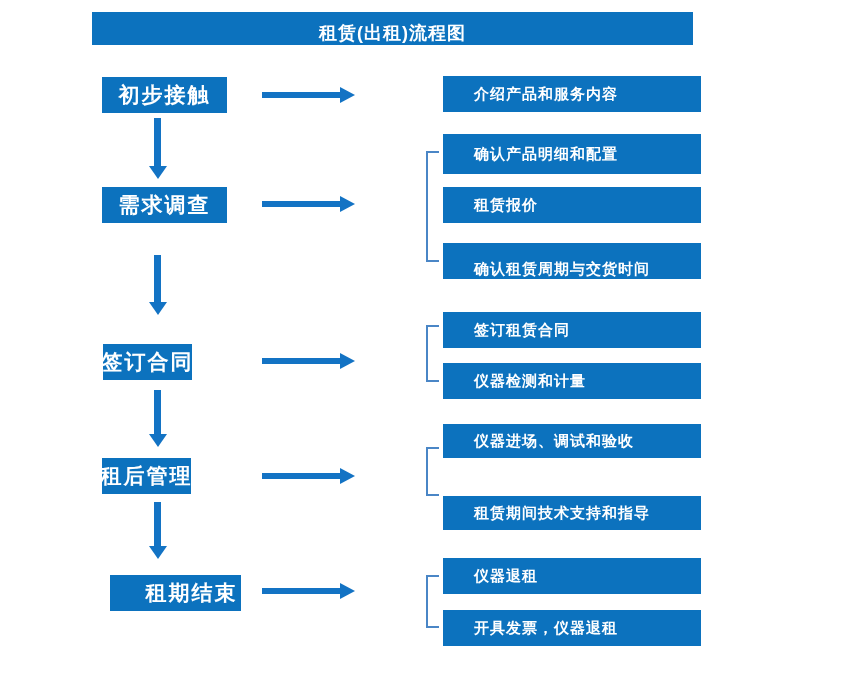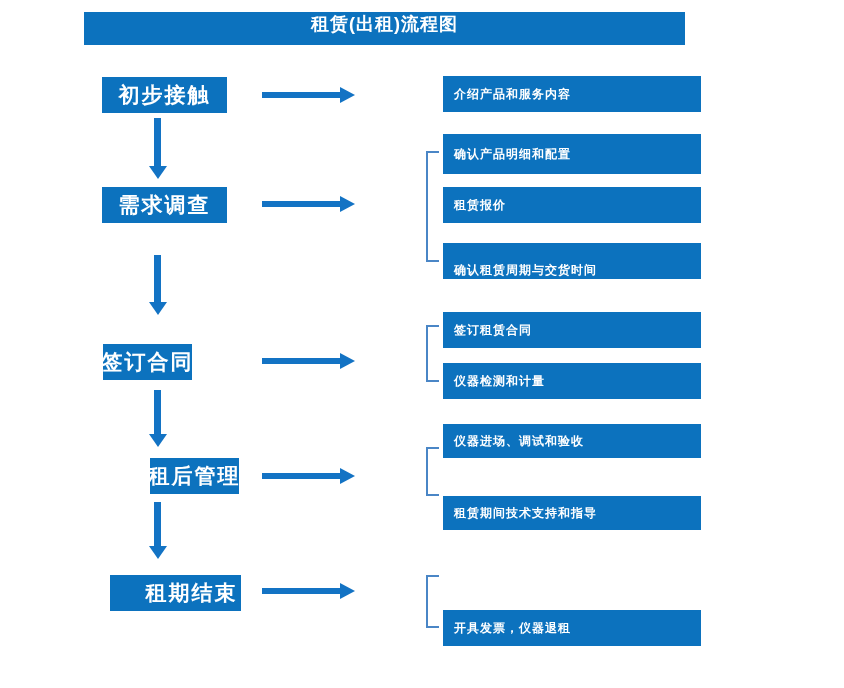--- a/index.html
+++ b/index.html
@@ -11,43 +11,43 @@
   }
   html,body{margin:0;padding:0;background:#fff;}
   .canvas{
     position:relative;
     width:844px;height:688px;
     background:var(--background);
     font-family:"Liberation Sans","DejaVu Sans",sans-serif;
     overflow:hidden;
   }
   .title-bar{
-    position:absolute;left:84px;top:12px;width:601px;height:33px;
+    position:absolute;left:92px;top:12px;width:601px;height:33px;
     background:var(--primary);
     color:var(--text-on-primary);
     font-size:18px;font-weight:bold;
-    display:flex;align-items:flex-start;justify-content:center;
+    display:flex;align-items:flex-end;justify-content:center;
     letter-spacing:1px;
   }
   .step-box{
     position:absolute;height:36px;
     background:var(--primary);
     color:var(--text-on-primary);
     font-size:21px;font-weight:bold;
     display:flex;align-items:center;justify-content:center;
     letter-spacing:2px;
     white-space:nowrap;
   }
   .detail-box{
     position:absolute;left:443px;width:258px;
     background:var(--primary);
     color:var(--text-on-primary);
-    font-size:12px;font-weight:bold;
+    font-size:15px;font-weight:bold;
     display:flex;align-items:center;
-    padding-left:11px;box-sizing:border-box;
+    padding-left:31px;box-sizing:border-box;
     letter-spacing:1px;
     white-space:nowrap;
   }
   .h-arrow{position:absolute;display:flex;align-items:center;height:16px;}
   .h-arrow .shaft{width:78px;height:6px;background:var(--arrow);}
   .h-arrow .head{
     width:0;height:0;
     border-left:15px solid var(--arrow);
     border-top:8px solid transparent;
     border-bottom:8px solid transparent;
@@ -79,21 +79,21 @@
 
   <div class="step-box" style="left:102px;top:77px;width:125px;">
     <span>初步接触</span>
   </div>
   <div class="step-box" style="left:102px;top:187px;width:125px;">
     <span>需求调查</span>
   </div>
   <div class="step-box" style="left:103px;top:344px;width:89px;">
     <span>签订合同</span>
   </div>
-  <div class="step-box" style="left:102px;top:458px;width:89px;margin-left:48px;">
+  <div class="step-box" style="left:102px;top:458px;width:89px;">
     <span>租后管理</span>
   </div>
   <div class="step-box" style="left:110px;top:575px;width:99px;padding-left:32px;">
     <span>租期结束</span>
   </div>
 
   <div class="v-arrow" style="left:148px;top:118px;">
     <div class="shaft" style="height:48px;"></div>
     <div class="head"></div>
   </div>
@@ -157,17 +157,20 @@
     <span>仪器检测和计量</span>
   </div>
 
   <div class="detail-box" style="top:424px;height:34px;">
     <span>仪器进场、调试和验收</span>
   </div>
   <div class="detail-box" style="top:496px;height:34px;">
     <span>租赁期间技术支持和指导</span>
   </div>
 
+  <div class="detail-box" style="top:558px;height:36px;">
+    <span>仪器退租</span>
+  </div>
   <div class="detail-box" style="top:610px;height:36px;">
     <span>开具发票，仪器退租</span>
   </div>
 
 </div>
 
 </body></html>

